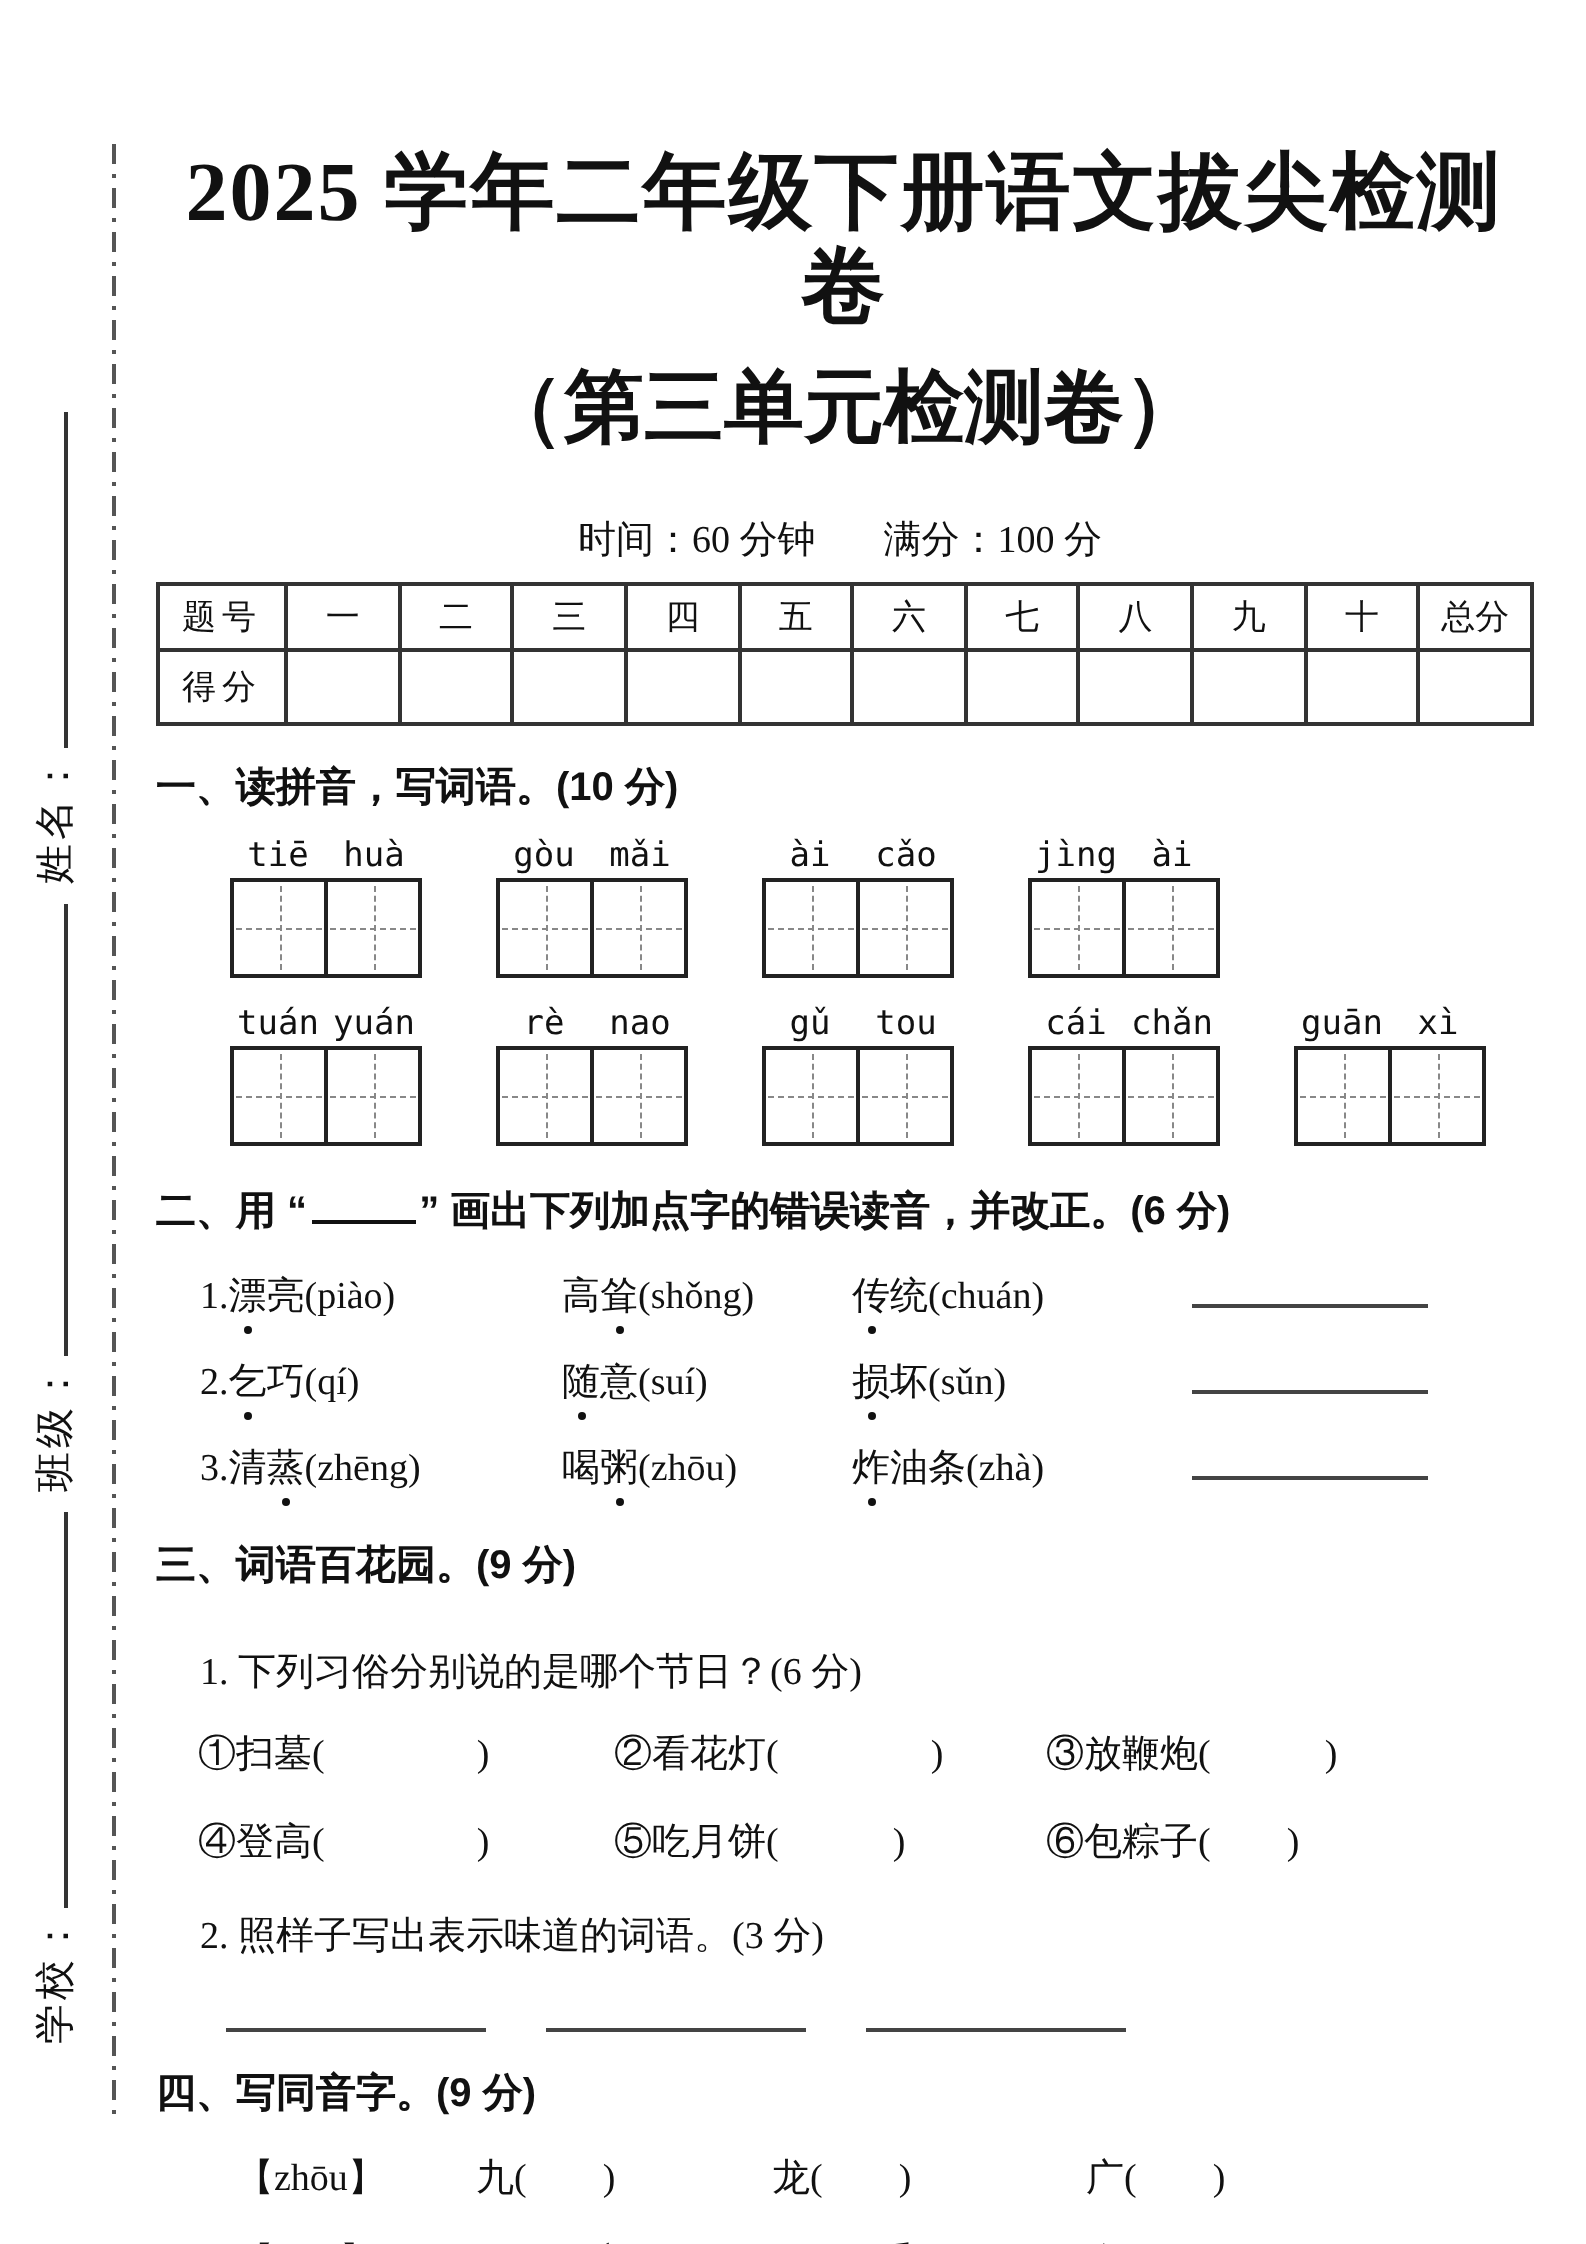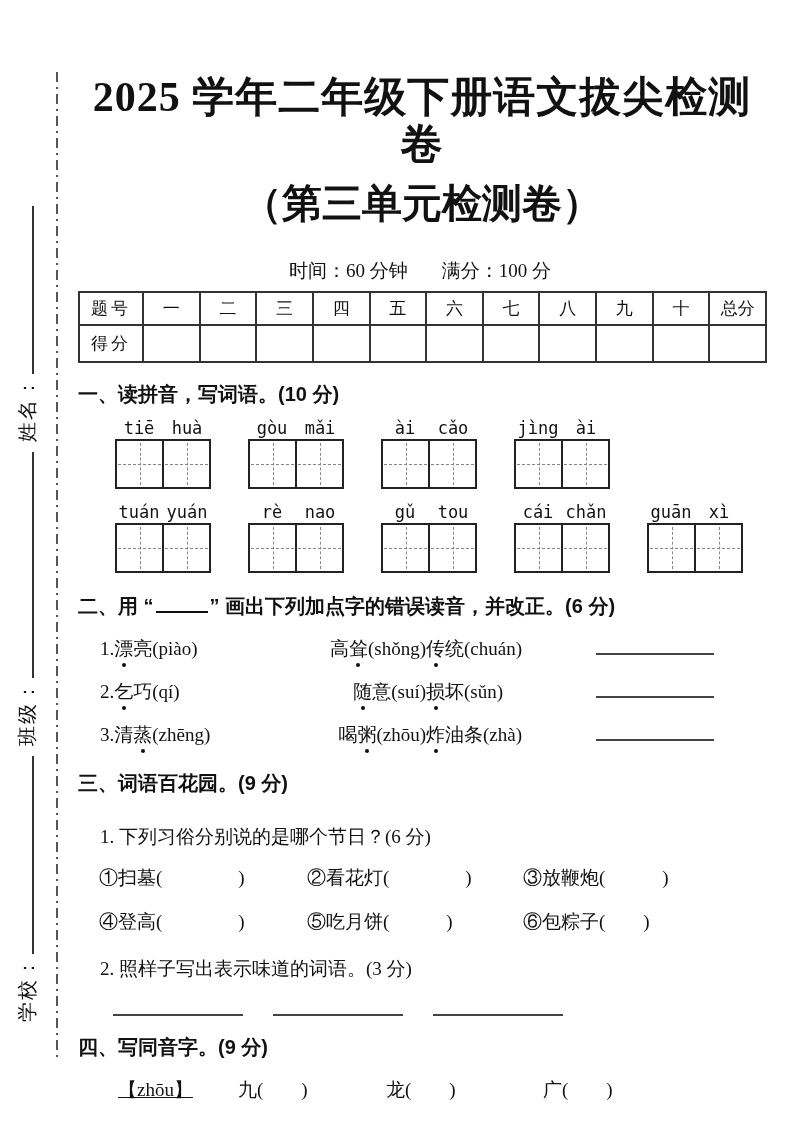--- a/index.html
+++ b/index.html
@@ -49,21 +49,21 @@
   .py-label span { width:50%; text-align:center; white-space:nowrap; }
   .tz-box { display:flex; width:96px; height:50px; border:2px solid #222; }
   .tz-cell { flex:1; position:relative; }
   .tz-cell + .tz-cell { border-left:2px solid #222; }
   .tz-cell::before { content:""; position:absolute; left:50%; top:2px; bottom:2px; border-left:1px dashed #888; }
   .tz-cell::after  { content:""; position:absolute; top:50%; left:1px; right:1px; border-top:1px dashed #888; }
 
   
   .s2-row { display:flex; align-items:baseline; margin-left:22px; margin-top:16px;
     font-size:19px; line-height:27px; }
-  .s2-c1 { width:181px; } .s2-c2 { width:145px;text-align:right; } .s2-c3 { width:170px; }
+  .s2-c1 { width:181px; } .s2-c2 { width:145px; } .s2-c3 { width:170px; }
   .du { position:relative; display:inline-block; }
   .du::after { content:""; position:absolute; left:50%; bottom:-5px; transform:translateX(-50%);
     width:4px; height:4px; border-radius:50%; background:#111; }
   .ans-blank { display:inline-block; width:118px; height:1em; border-bottom:2px solid #444; }
 
   .q-line { margin-left:22px; margin-top:27px; font-size:19px; line-height:27px; }
   .q2m { margin-top:20px; }
 
   .s3-row { display:flex; margin-left:21px; font-size:19px; line-height:27px; }
   .s3-r1 { margin-top:14px; } .s3-r2 { margin-top:17px; }
@@ -71,21 +71,21 @@
   .s3-row .s3-item:nth-child(1) { width:208px; }
   .s3-row .s3-item:nth-child(2) { width:216px; }
 
   .example-row { display:flex; align-items:baseline; margin-left:35px; margin-top:15px;
     font-size:19px; line-height:27px; }
   .ex-label { width:141px; }
   .ex-blank { display:inline-block; width:130px; height:1em; border-bottom:2px solid #444; margin-right:30px; }
 
   .s4-row { display:flex; align-items:baseline; margin-left:40px; font-size:19px; line-height:27px; white-space:pre; }
   .s4-r1 { margin-top:16px; } .s4-r2 { margin-top:15px; }
-  .s4-key { width:120px;text-decoration:underline; }
+  .s4-key { width:120px; }
   .s4-row .s4-cell:nth-child(2) { width:148px; }
   .s4-row .s4-cell:nth-child(3) { width:157px; }
 </style>
 </head>
 <body>
 
 <div class="page">
 
   <div class="fold-line"></div>
 

